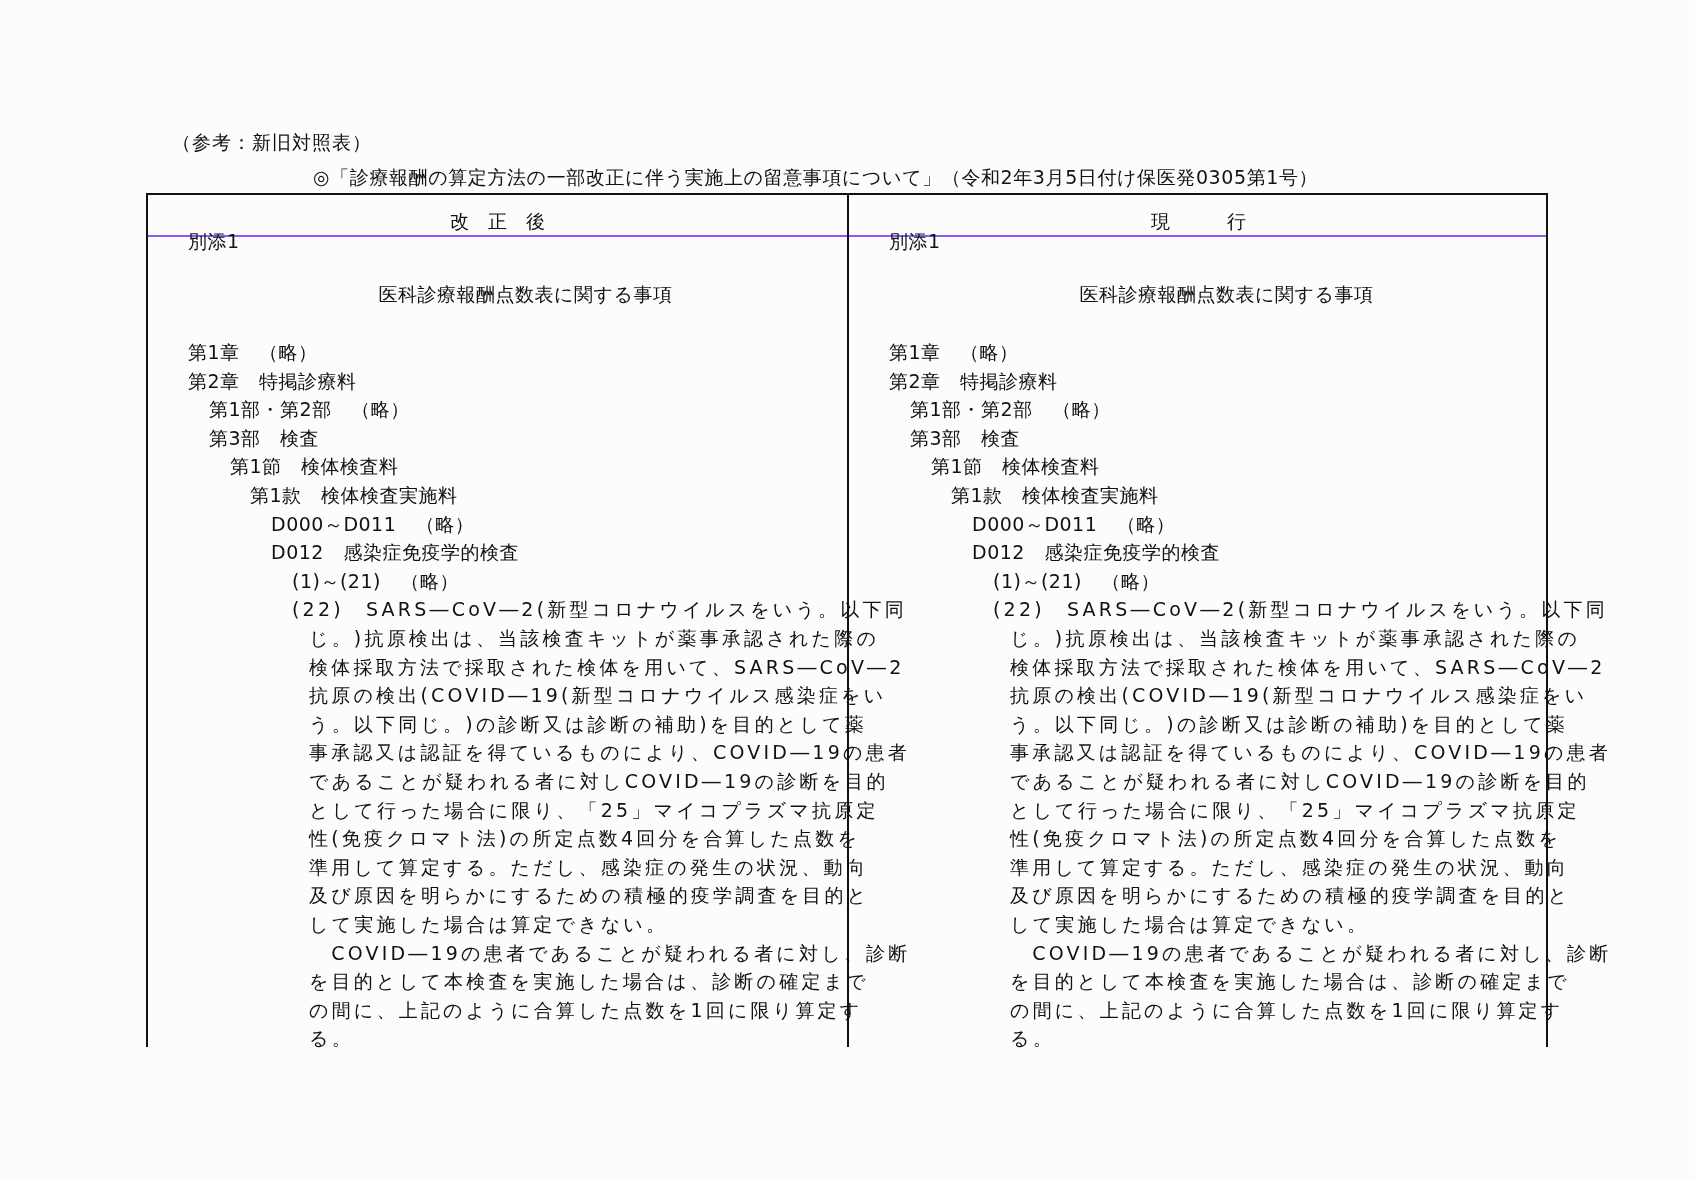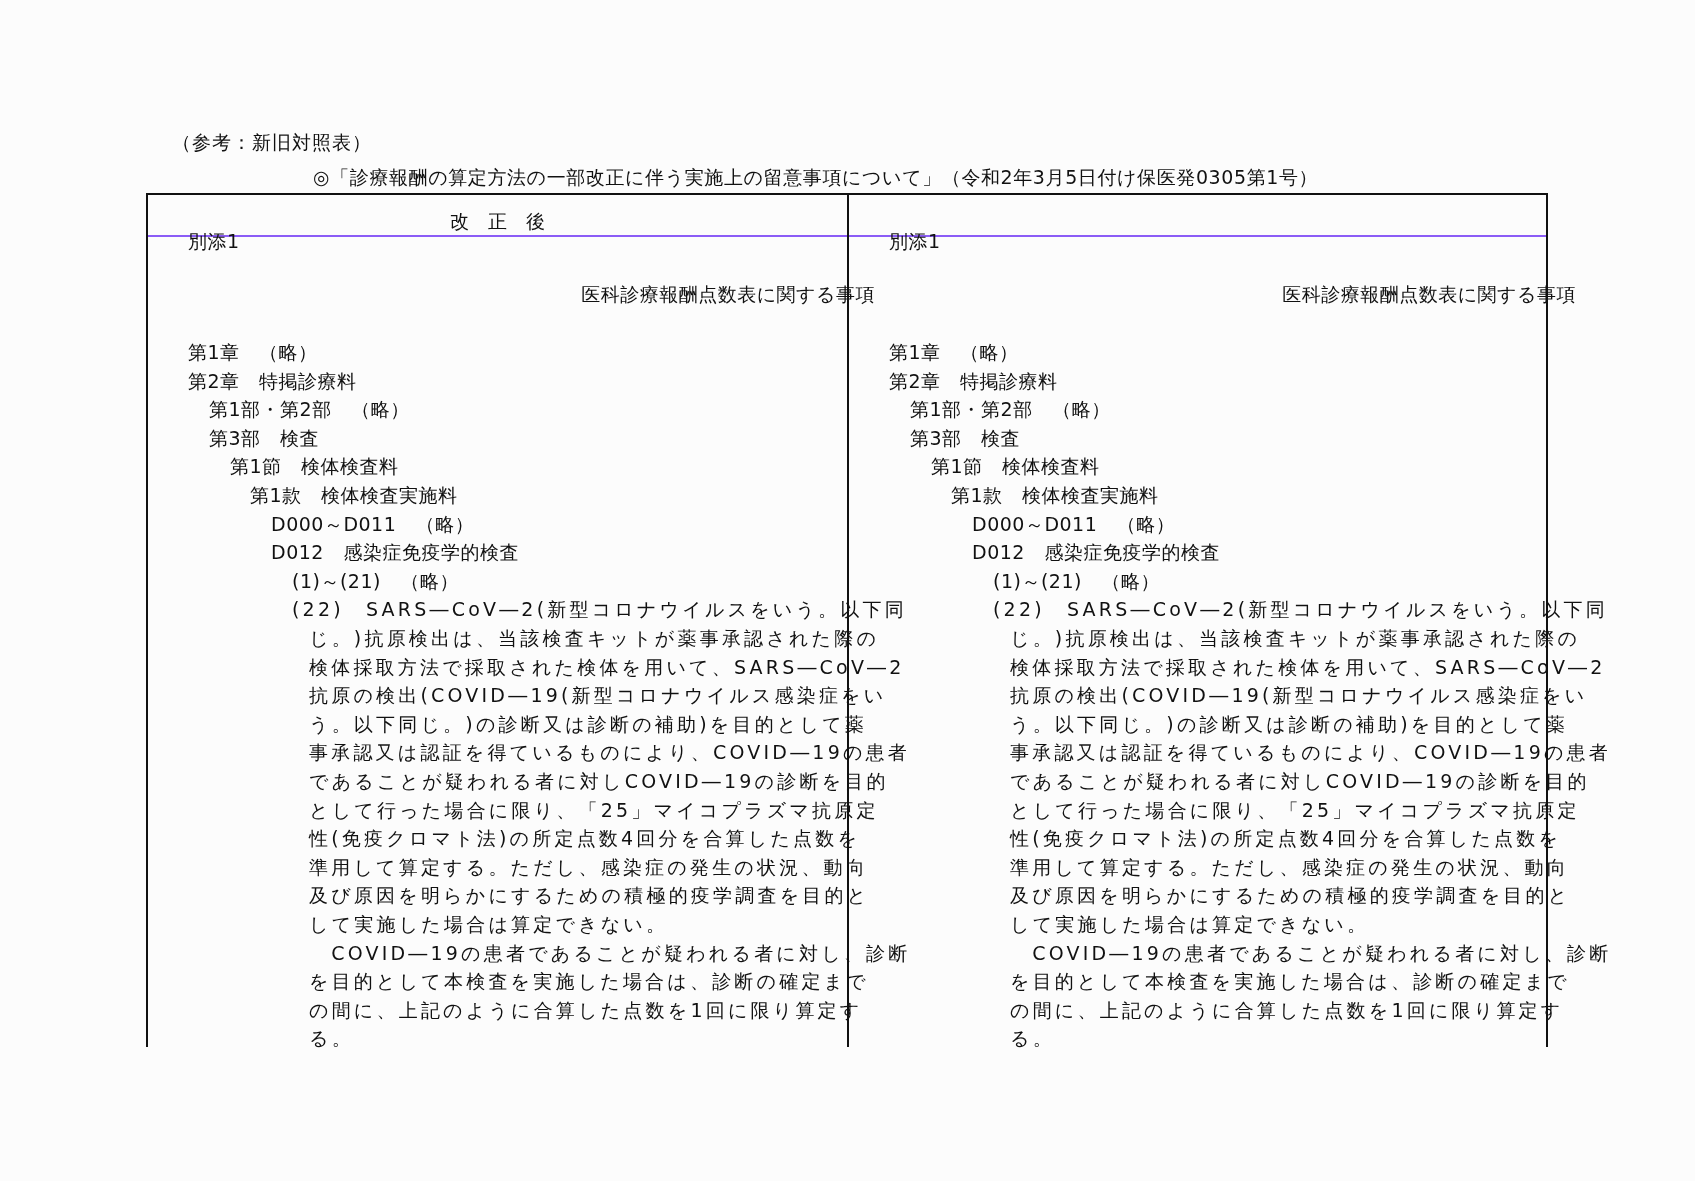--- a/index.html
+++ b/index.html
@@ -86,32 +86,33 @@
     line-height: 28.6px;
     height: 28.6px;
     white-space: pre;
     letter-spacing: 0.5px;
     margin-left: 28px;
   }
   .line.wide { letter-spacing: 3.2px; text-align: right; }
   .centered {
     left: 0;
     width: 100%;
-    text-align: right;
+    text-align: center;
   }
 </style>
 </head>
 <body>
 
 <div class="ref-label">（参考：新旧対照表）</div>
 <div class="doc-title">◎「診療報酬の算定方法の一部改正に伴う実施上の留意事項について」（令和2年3月5日付け保医発0305第1号）</div>
 
 <div class="table">
   <div class="header-row">
     <div class="header-cell left">改　正　後</div>
+    <div class="header-cell right">現　　　行</div>
   </div>
   <div class="col-divider"></div>
 
   <div class="col left">
       <div class="line " style="top: 2px; left: 12px;">別添1</div>
       <div class="line centered" style="top: 55px;">医科診療報酬点数表に関する事項</div>
       <div class="line " style="top: 113px; left: 12px;">第1章　（略）</div>
       <div class="line " style="top: 141.6px; left: 12px;">第2章　特掲診療料</div>
       <div class="line " style="top: 170.2px; left: 33px;">第1部・第2部　（略）</div>
       <div class="line " style="top: 198.8px; left: 33px;">第3部　検査</div>

